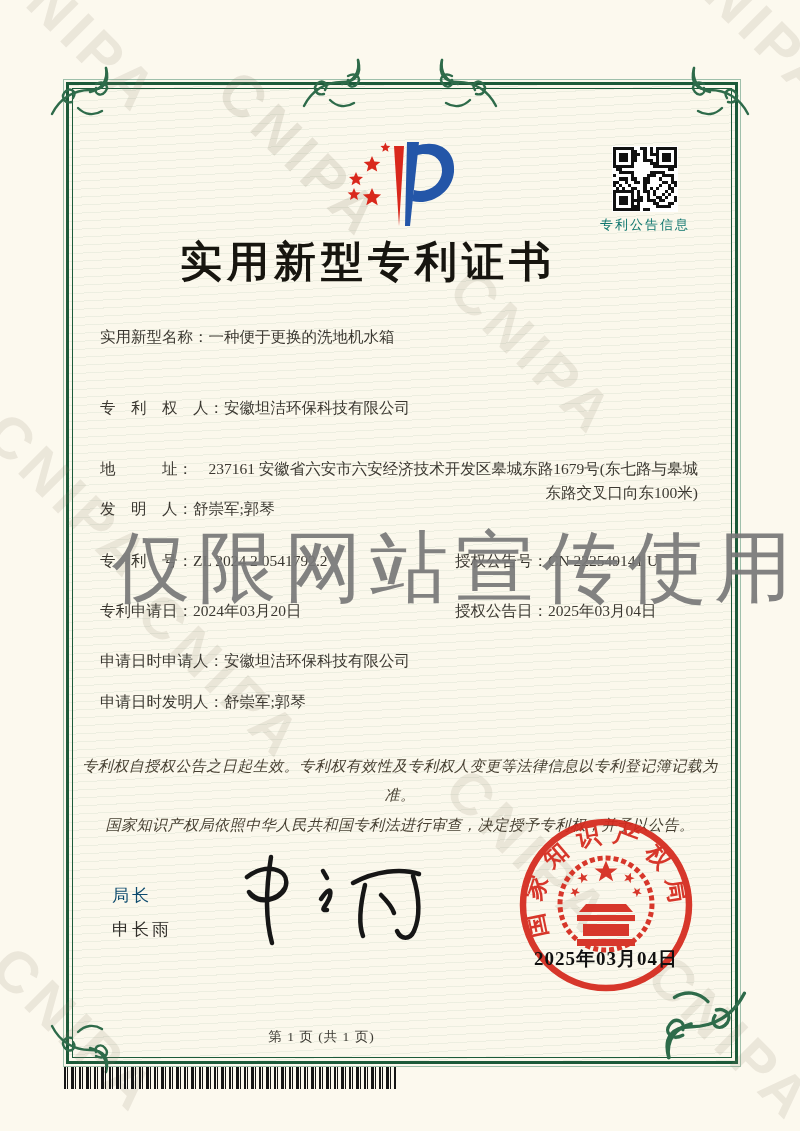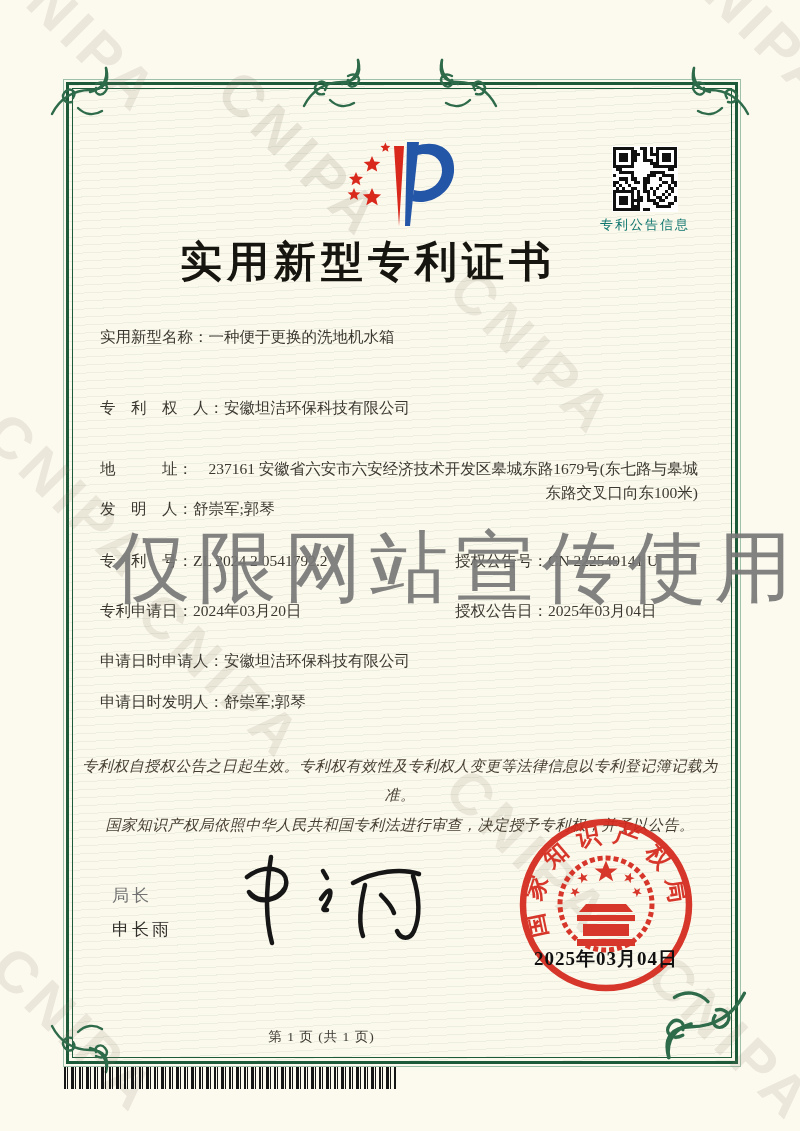--- a/index.html
+++ b/index.html
@@ -59,21 +59,21 @@
 
   
   .overlay-wm{position:absolute;left:0;top:516px;width:800px;text-align:right;font-size:78px;
               letter-spacing:8px;color:#787878;opacity:.92;z-index:6;white-space:nowrap;font-weight:400;}
 
   
   .body-par{position:absolute;left:80px;top:752px;width:640px;text-align:center;font-size:15px;
             font-style:italic;color:#463f31;line-height:1.95;letter-spacing:.5px;z-index:3;}
 
   
-  .sig-title{position:absolute;left:112px;top:884px;font-size:17px;letter-spacing:3px;color:#737373;
+  .sig-title{position:absolute;left:112px;top:884px;font-size:17px;letter-spacing:3px;color:#0c4a6e;
              font-family:"Liberation Sans","DejaVu Sans",sans-serif;z-index:3;}
   .sig-name{position:absolute;left:112px;top:918px;font-size:17px;letter-spacing:3px;color:#33312c;
             font-family:"Liberation Sans","DejaVu Sans",sans-serif;z-index:3;}
   .sig-script{position:absolute;left:225px;top:843px;z-index:3;}
 
   
   .seal{position:absolute;left:519px;top:818px;width:174px;height:174px;z-index:4;opacity:.93;}
   .seal-date{position:absolute;left:519px;top:946px;width:174px;text-align:center;font-size:19px;
              font-weight:600;color:#101010;letter-spacing:1px;z-index:5;}
 

